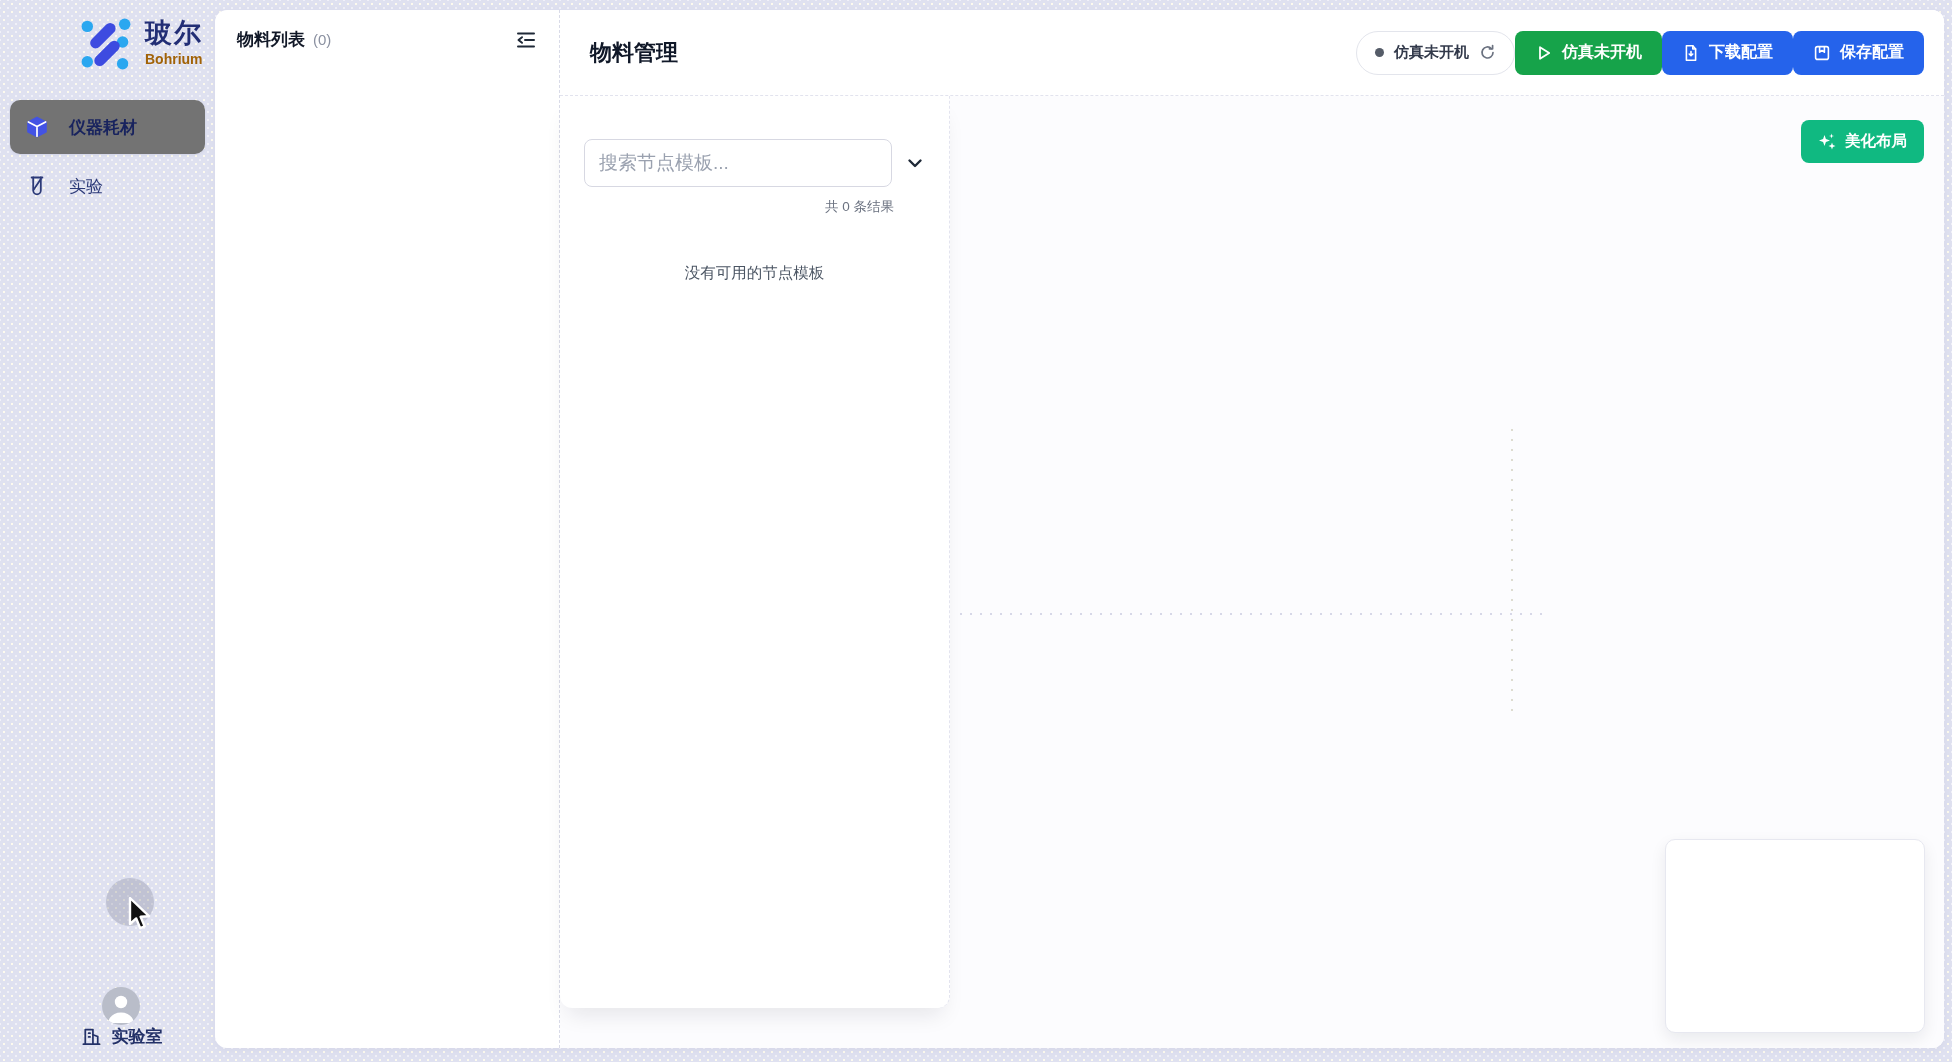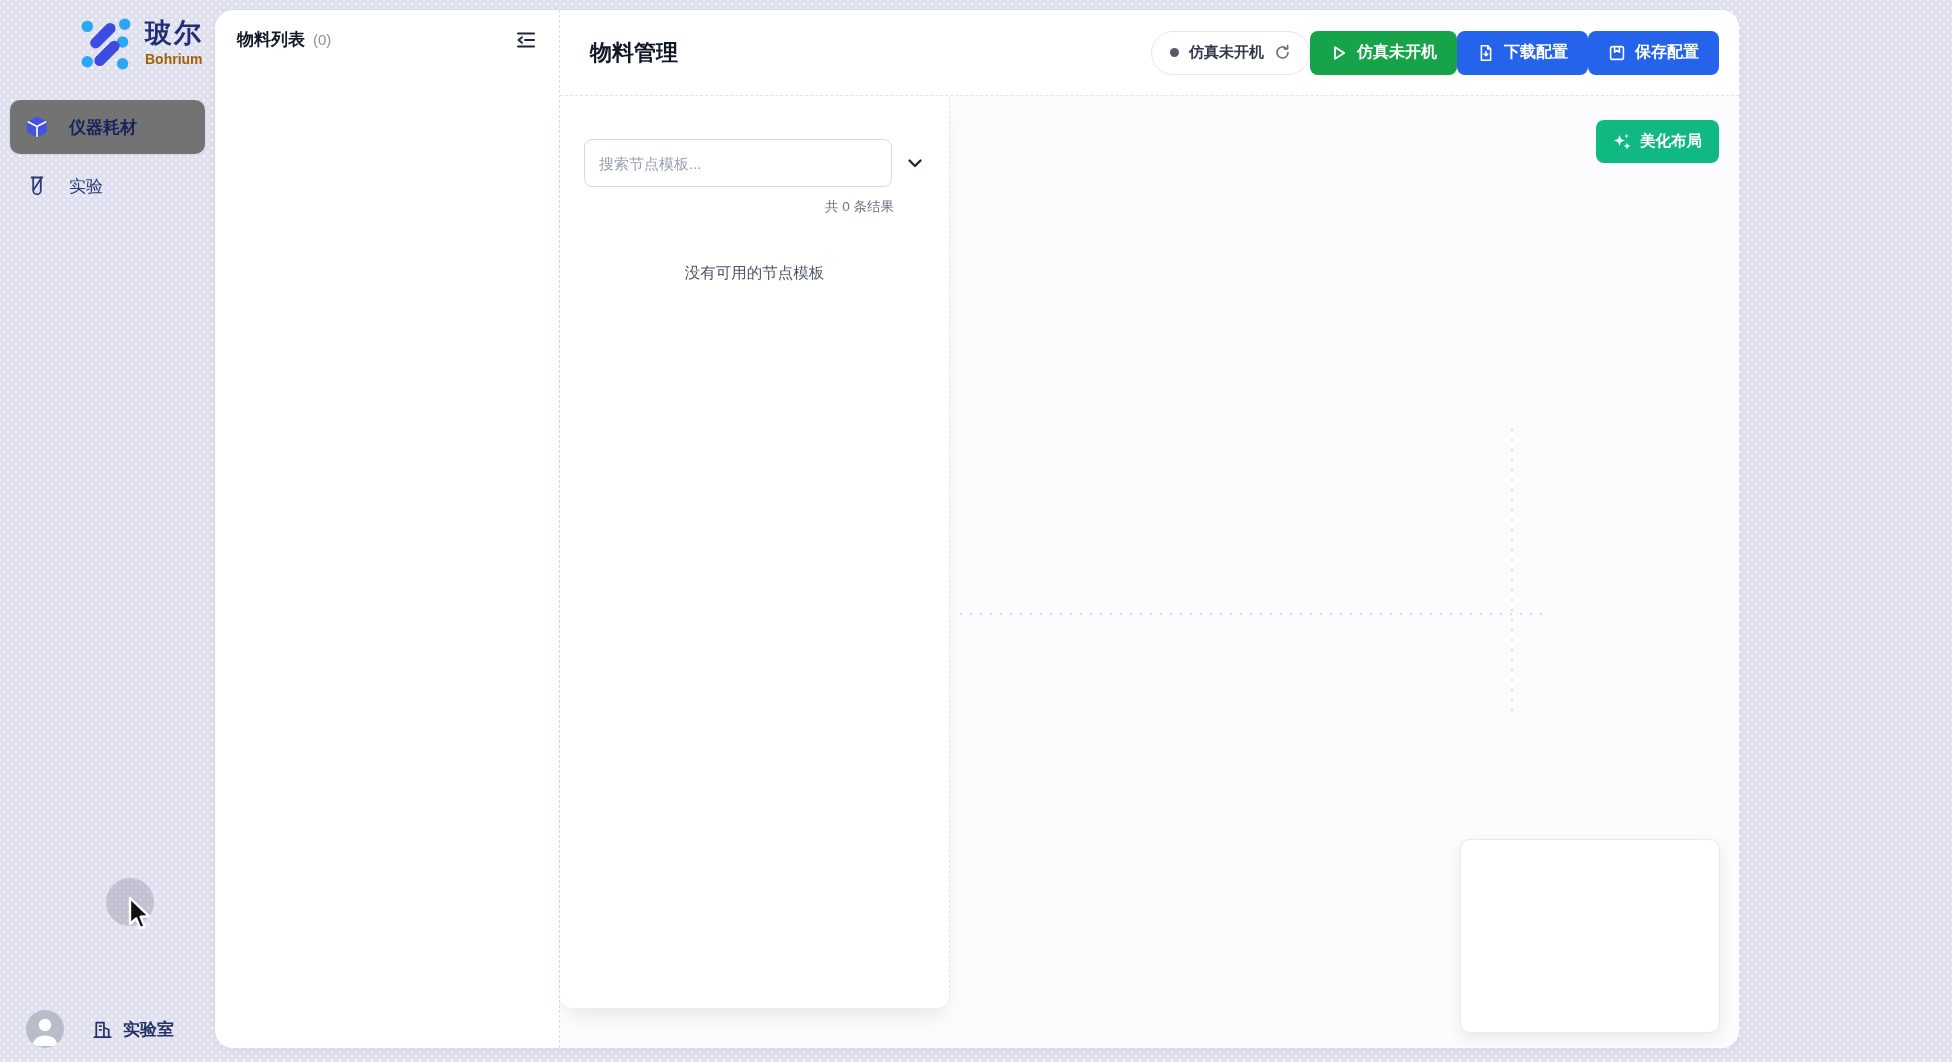--- a/index.html
+++ b/index.html
@@ -23,35 +23,35 @@
   .logo-mark { width:54px; height:54px; flex:0 0 auto; }
   .brand-cn { font-size:27px; font-weight:700; color:#222e75; letter-spacing:2px; line-height:1.1; }
   .brand-en { font-size:14px; font-weight:700; color:#a16207; margin-top:2px; }
   .nav { margin-top:30px; }
   .nav-item { display:flex; align-items:center; gap:20px; height:56px; padding-left:25px;
               font-size:17px; color:#2c3a78; font-weight:500; cursor:pointer; }
   .nav-item .ni-icon { width:24px; height:24px; flex:0 0 auto; display:flex; }
   .nav-item.active { background:#737373; border-radius:10px; margin:0 10px 4px 10px; padding-left:15px;
                      height:54px; color:#18235e; font-weight:700;
                      box-shadow:0 1px 3px rgba(30,41,99,.08); }
-  .sidebar-footer { position:absolute; left:0; bottom:14px; width:215px; display:flex; align-items:center; }
+  .sidebar-footer { position:absolute; left:0; bottom:14px; width:215px; display:flex; align-items:center;flex-direction:column; }
   .avatar { width:38px; height:38px; border-radius:50%; background:#b9bdc9; margin-left:26px;
             position:relative; overflow:hidden; flex:0 0 auto; }
   .avatar svg { position:absolute; left:0; top:0; }
   .lab-link { display:flex; align-items:center; gap:9px; margin-left:27px; font-size:17px;
               color:#233168; font-weight:600; cursor:pointer; }
 
   
   .click-halo { position:absolute; left:106px; top:878px; width:48px; height:48px; border-radius:50%;
                 background:rgba(110,115,135,.28); }
   .cursor { position:absolute; left:126px; top:897px; width:27px; height:36px; z-index:50; }
 
   
-  .card { position:absolute; left:215px; top:10px; width:1524px; height:1038px;
-          background:#fff; border-radius:18px; overflow:hidden; display:flex;
+  .card { position:absolute; left:215px; top:10px; width:1729px; height:1038px;
+          background:#fff; border-radius:12px; overflow:hidden; display:flex;
           box-shadow:0 2px 10px rgba(30,41,99,.05);justify-content:center; }
 
   
   .list-panel { width:345px; border-right:1px dashed #d9dbe8; padding:18px 22px; position:relative; }
   .list-head { display:flex; align-items:center; }
   .list-title { font-size:17px; font-weight:700; color:#111827; }
   .list-count { font-size:15px; color:#8a90a0; margin-left:8px; }
   .fold-btn { margin-left:auto; width:22px; height:22px; display:flex; cursor:pointer; }
 
   
@@ -76,21 +76,21 @@
 
   .palette { position:absolute; left:0; top:0; width:390px; height:912px; background:#fff;
              border-right:1px dashed #e3e4ef; border-radius:0 0 12px 12px;
              box-shadow:0 14px 22px -8px rgba(15,23,42,.10); padding:23px 24px 0 24px; }
   .banner { display:flex; align-items:center; gap:9px; background:#e9f1fe; border:1px solid #b6d0f8;
             border-radius:8px; padding:11px 13px; color:#2a6ae8; font-size:14.5px; font-weight:500;
             width:328px; }
   .banner .info-ic { width:16px; height:16px; flex:0 0 auto; display:flex; }
   .search-row { display:flex; align-items:center; margin-top:20px; }
   .search-input { width:310px; height:48px; border:1px solid #d7d8e2; border-radius:8px;
-                  padding:0 14px; font-size:15px; color:#111827; background:#fff;
+                  padding:0 14px; font-size:19px; color:#111827; background:#fff;
                   font-family:inherit; outline:none; }
   .search-input::placeholder { color:#9aa1af; }
   .chev { width:20px; height:20px; margin-left:13px; display:flex; cursor:pointer; }
   .result-count { width:310px; text-align:right; font-size:13.5px; color:#6b7280; margin-top:11px; }
   .empty-text { text-align:center; font-size:15.5px; color:#4b5563; margin-top:47px; }
 
   .beautify-btn { position:absolute; top:24px; right:20px; height:43px; display:flex; align-items:center;
                   gap:8px; background:#10b981; color:#fff; border:none; border-radius:8px; padding:0 17px;
                   font-size:15.5px; font-weight:600; cursor:pointer; font-family:inherit; }
   .beautify-btn .b-icon { width:19px; height:19px; display:flex; }

